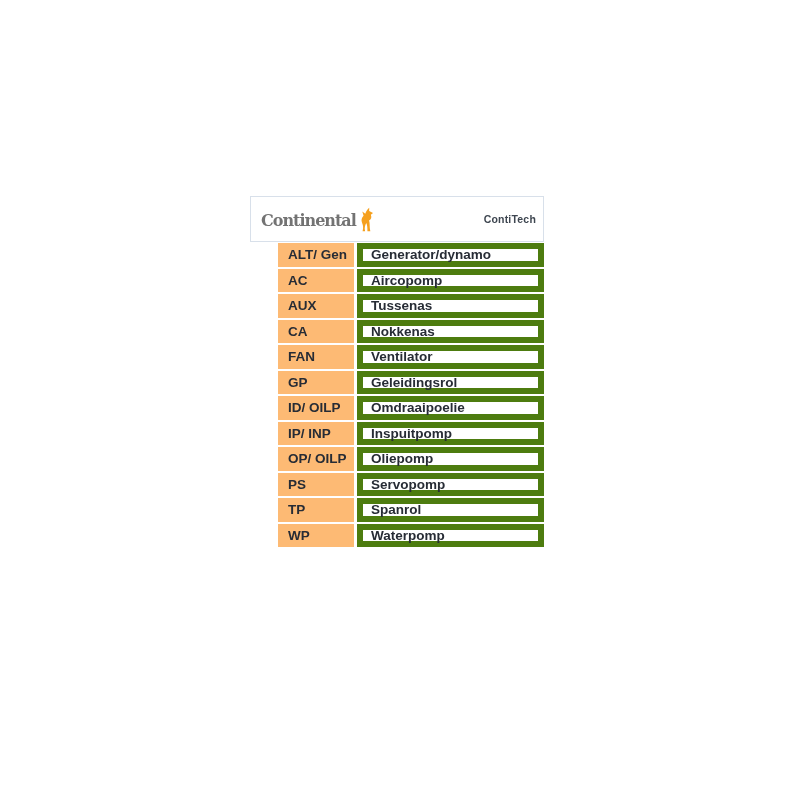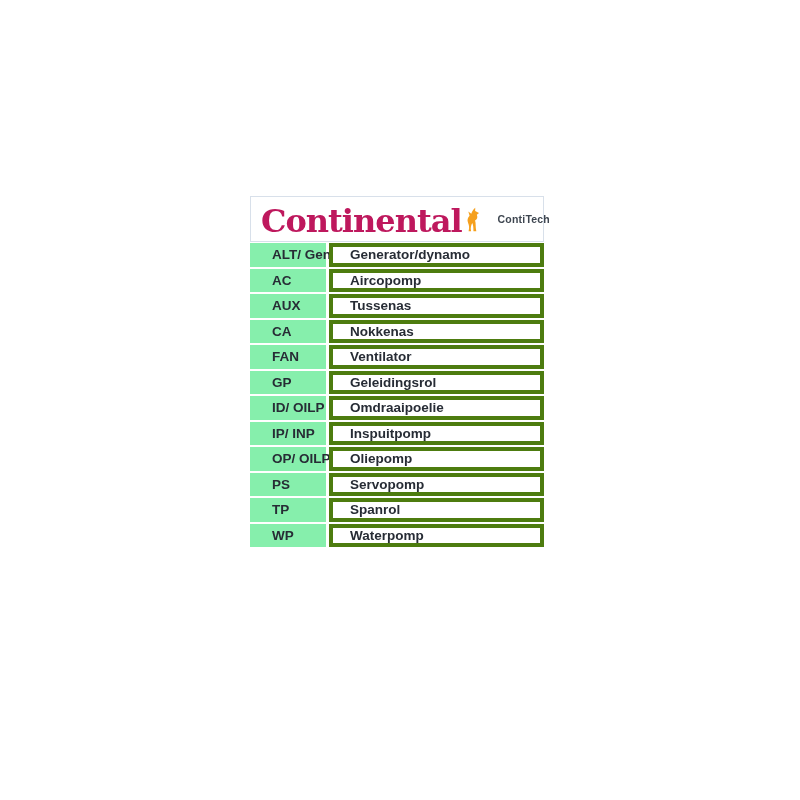--- a/index.html
+++ b/index.html
@@ -35,23 +35,23 @@
     padding: 0 7px 0 10px;
   }
   .brand {
     display: flex;
     align-items: flex-end;
     line-height: 1;
   }
   .brand-word {
     font-family: "DejaVu Serif", serif;
     font-weight: bold;
-    font-size: 32px;
+    font-size: 16px;
     letter-spacing: -1px;
-    color: #be185d;
+    color: #737373;
     line-height: 24px;
   }
   .horse {
     width: 18px;
     height: 26px;
     margin-left: 1px;
     margin-bottom: 1px;
   }
   .subbrand {
     font-size: 10.5px;
@@ -67,35 +67,36 @@
     display: flex;
     height: 23.5px;
     margin-bottom: 2px;
     font-size: 13.5px;
     font-weight: bold;
     color: #272c35;
   }
   .cell-abbr {
     box-sizing: border-box;
     width: 76px;
-    background: #86efac;
+    background: #fdba74;
     display: flex;
     align-items: center;
-    padding-left: 22px;
+    padding-left: 10px;
     margin-right: 3px;
     white-space: nowrap;
+    margin-left: 28px;
   }
   .cell-meaning {
     box-sizing: border-box;
     flex: 1;
     background: #ffffff;
-    border: 4px solid #4d7c0f;
+    border: 6px solid #4d7c0f;
     display: flex;
     align-items: center;
-    padding-left: 17px;
+    padding-left: 8px;
     white-space: nowrap;
   }
 </style>
 </head>
 <body>
 
 <div class="canvas">
   <div class="legend-card">
 
     <div class="legend-header">

